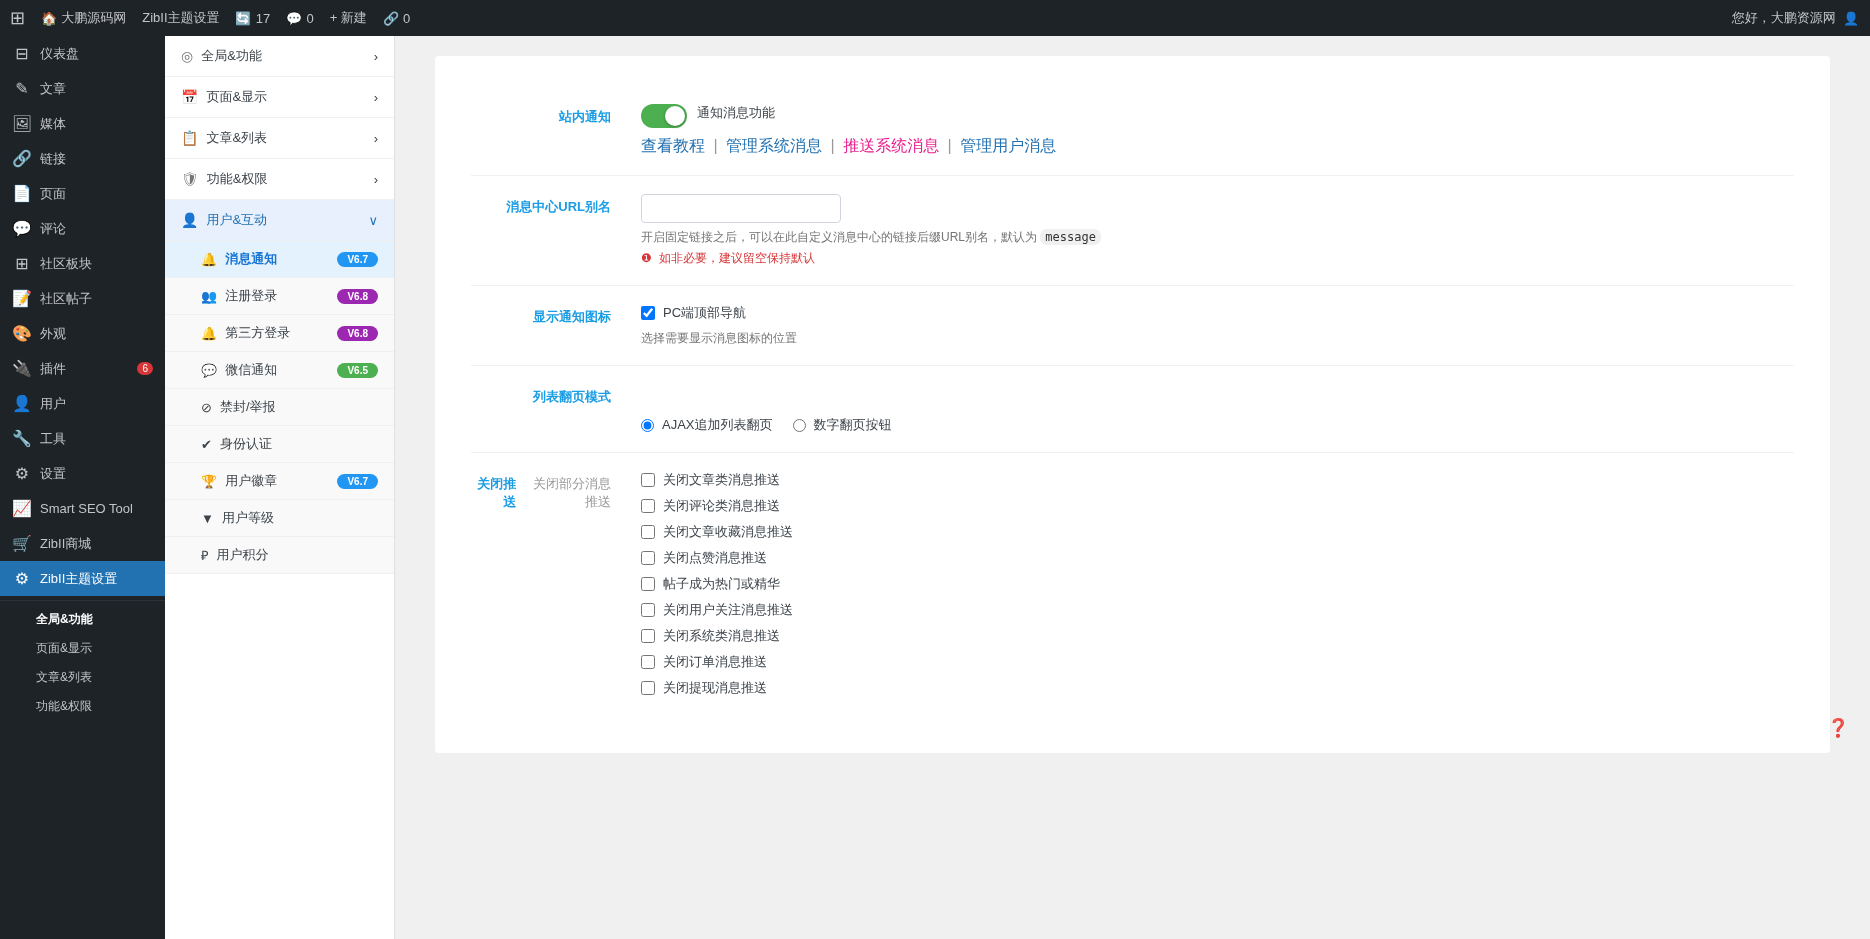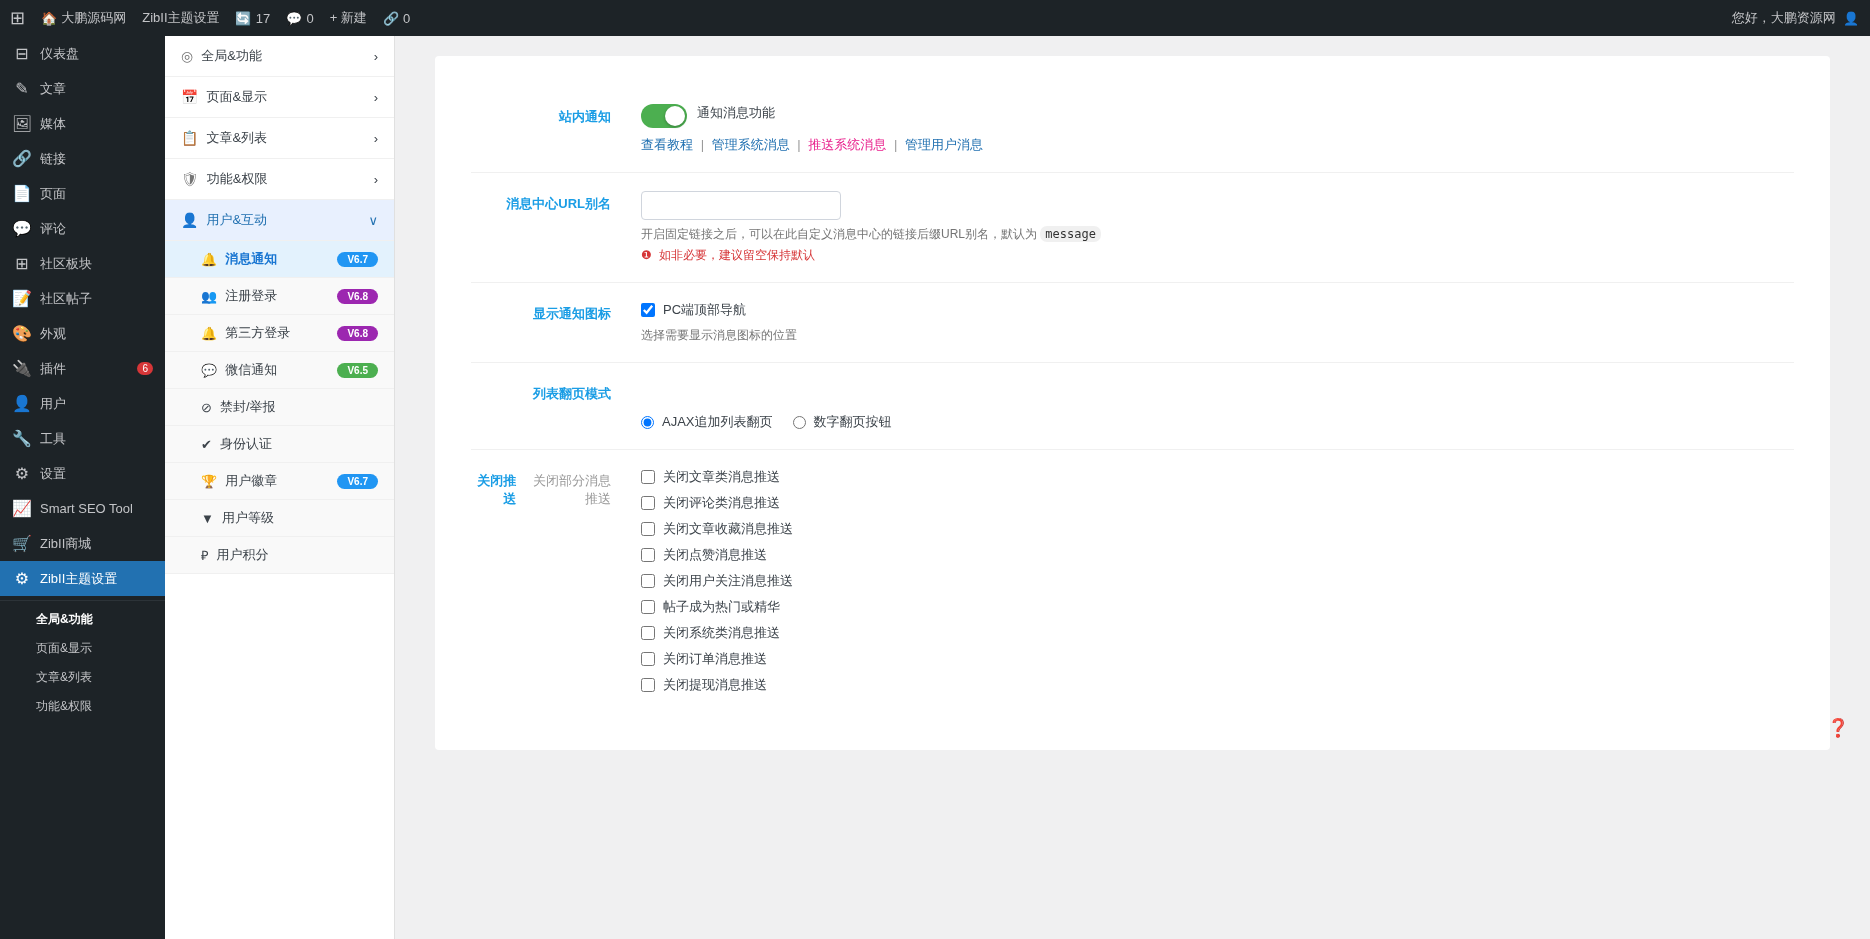--- a/index.html
+++ b/index.html
@@ -162,21 +162,21 @@
       width: 20px;
       height: 20px;
       background: #fff;
       border-radius: 50%;
       top: 2px;
       right: 2px;
       transition: 0.2s;
       box-shadow: 0 1px 3px rgba(0,0,0,0.3);
     }
 
-    .links-row { margin-top: 8px; font-size: 13px; }
+    .links-row { margin-top: 8px; font-size: 16px; }
     .links-row a { color: #2271b1; text-decoration: none; }
     .links-sep { color: #999; margin: 0 4px; }
 
     
     .text-input {
       border: 1px solid #d0d5dd;
       border-radius: 4px;
       padding: 6px 10px;
       font-size: 13px;
       width: 200px;
@@ -516,28 +516,28 @@
               </div>
               <div class="checkbox-row">
                 <input type="checkbox" id="cb-fav" style="">
                 <label for="cb-fav">关闭文章收藏消息推送</label>
               </div>
               <div class="checkbox-row">
                 <input type="checkbox" id="cb-like" style="">
                 <label for="cb-like">关闭点赞消息推送</label>
               </div>
               <div class="checkbox-row">
+                <input type="checkbox" id="cb-hot" style="">
+                <label for="cb-hot">帖子成为热门或精华</label>
+              </div>
+              <div class="checkbox-row">
                 <input type="checkbox" id="cb-follow" style="">
                 <label for="cb-follow">关闭用户关注消息推送</label>
               </div>
               <div class="checkbox-row">
-                <input type="checkbox" id="cb-hot" style="">
-                <label for="cb-hot">帖子成为热门或精华</label>
-              </div>
-              <div class="checkbox-row">
                 <input type="checkbox" id="cb-system" style="">
                 <label for="cb-system">关闭系统类消息推送</label>
               </div>
               <div class="checkbox-row">
                 <input type="checkbox" id="cb-order" style="">
                 <label for="cb-order">关闭订单消息推送</label>
               </div>
               <div class="checkbox-row">
                 <input type="checkbox" id="cb-extract" style="">
                 <label for="cb-extract">关闭提现消息推送</label>

